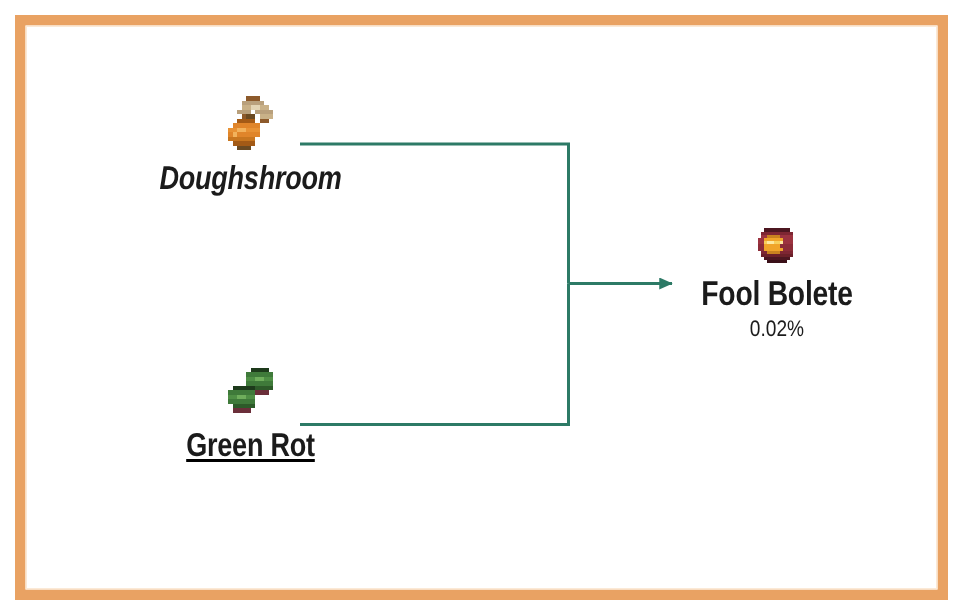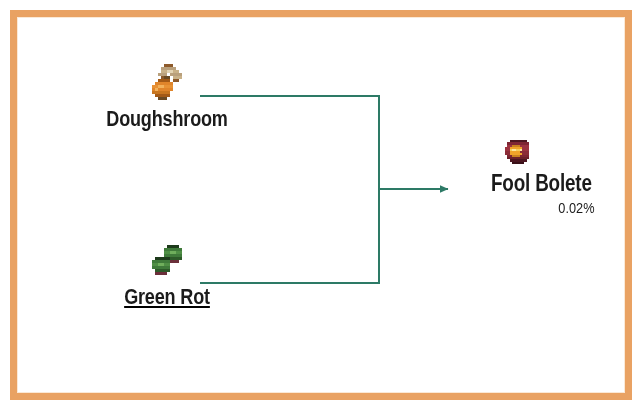--- a/index.html
+++ b/index.html
@@ -67,38 +67,38 @@
     font-weight: normal;
     color: #1b1b1b;
     transform: scaleX(0.85);
   }
 
   
   #node-doughshroom {
     left: 62px;
     top: 58px;
     width: 210px;
+    font-style: italic;
   }
   #node-doughshroom .node-label { font-size: 22px; line-height: 26px; }
 
   
   #node-greenrot {
     left: 62px;
     top: 236px;
     width: 210px;
     text-decoration: underline;
   }
   #node-greenrot .node-label { font-size: 22px; line-height: 26px; }
 
   
   #node-foolbolete {
     left: 428px;
-    top: 136px;
+    top: 148px;
     width: 180px;
-    text-align: right;
   }
   #node-foolbolete .node-label { font-size: 23px; line-height: 27px; }
   #node-foolbolete .node-sub   { font-size: 15px; line-height: 19px; margin-top: 1px;}
 
   svg.connector-layer {
     position: absolute;
     left: 0;
     top: 0;
     width: 642px;
     height: 410px;

